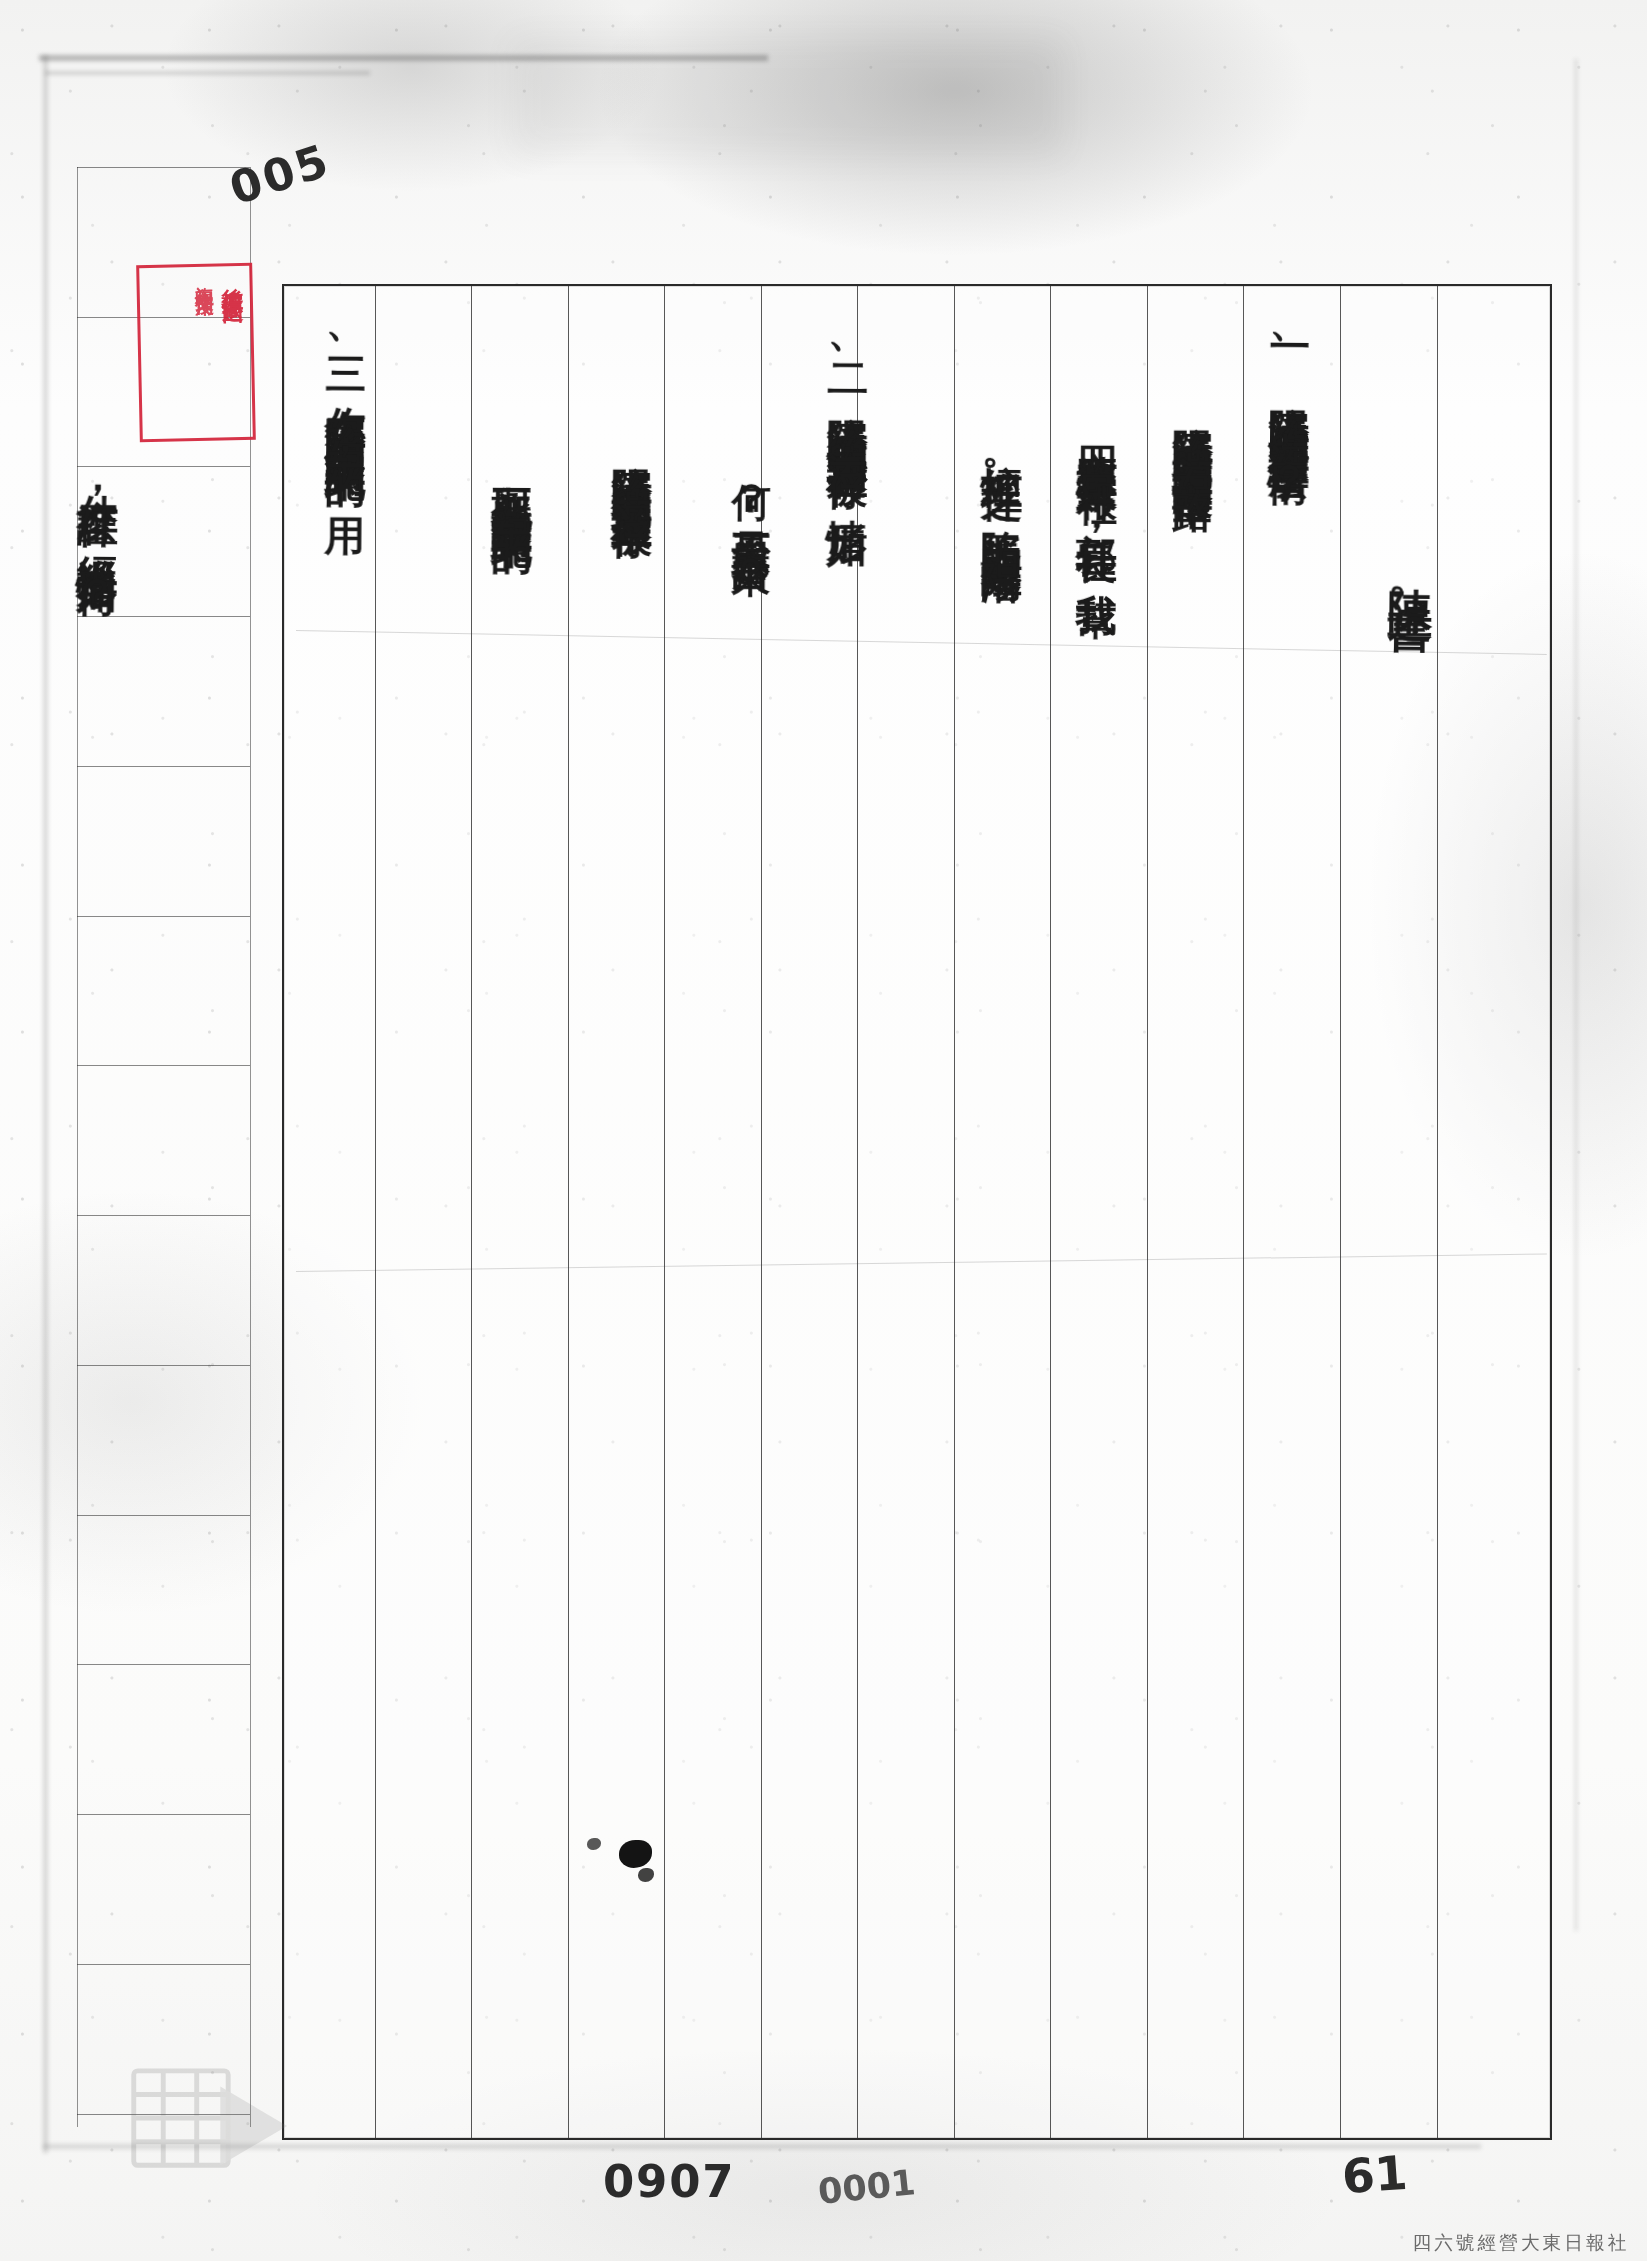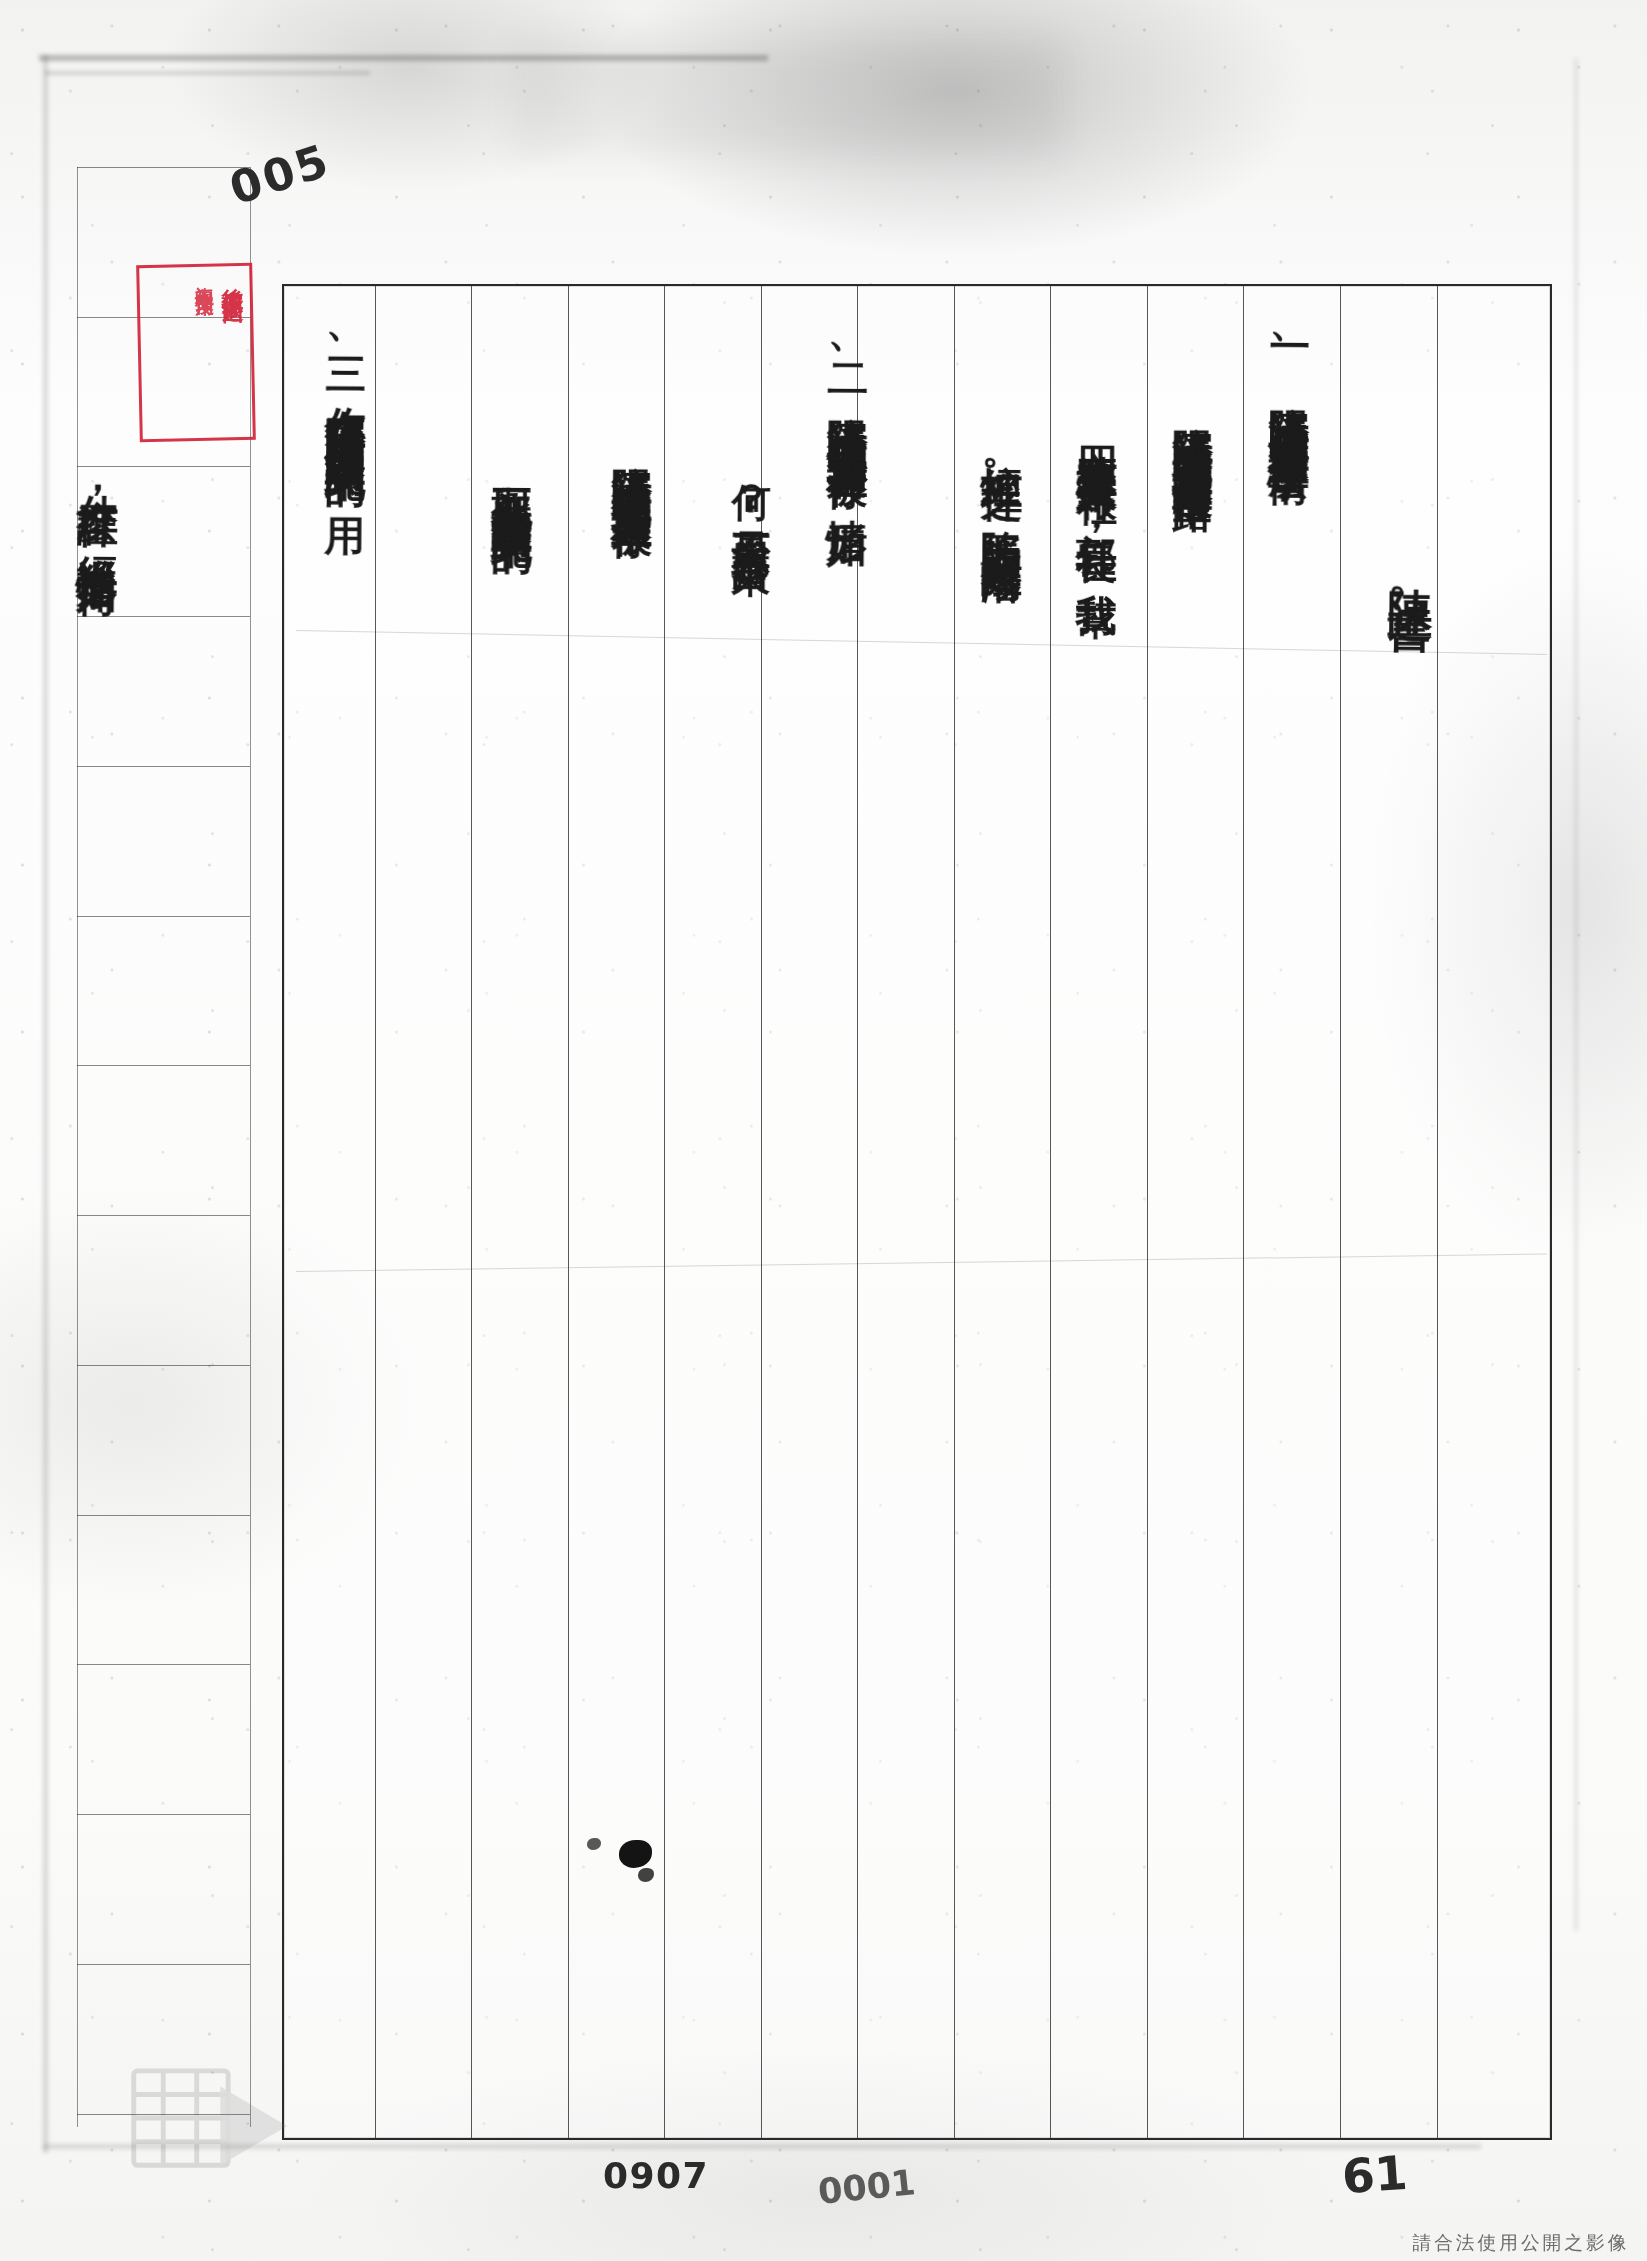--- a/index.html
+++ b/index.html
@@ -167,21 +167,21 @@
     font-weight: 600;
   }
   #folio-005 {
     left: 229px; top: 148px;
     font-size: 45px;
     transform: rotate(-18deg);
     letter-spacing: .06em;
   }
   #page-0907 {
     left: 603px; top: 2155px;
-    font-size: 36px;
+    font-size: 45px;
     font-weight: 700;
     letter-spacing: .04em;
   }
   #page-0001 {
     left: 818px; top: 2167px;
     font-size: 35px;
     transform: rotate(-6deg);
     opacity: .75;
   }
   #page-61 {
@@ -325,16 +325,16 @@
         <line x1="16" y1="46" x2="112" y2="46"></line>
         <line x1="16" y1="70" x2="112" y2="70"></line>
         <line x1="16" y1="94" x2="112" y2="94"></line>
         <line x1="46" y1="22" x2="46" y2="118"></line>
         <line x1="80" y1="22" x2="80" y2="118"></line>
       </g>
       <polygon points="104,38 104,118 172,78" fill="#7a7a7a" opacity="0.85"></polygon>
     </svg>
   </div>
 
-  <div id="footer-notice">請合法使用公開之影像</div>
+  <div id="footer-notice">四六號經營大東日報社</div>
 
 </div>
 
 
 </body></html>

